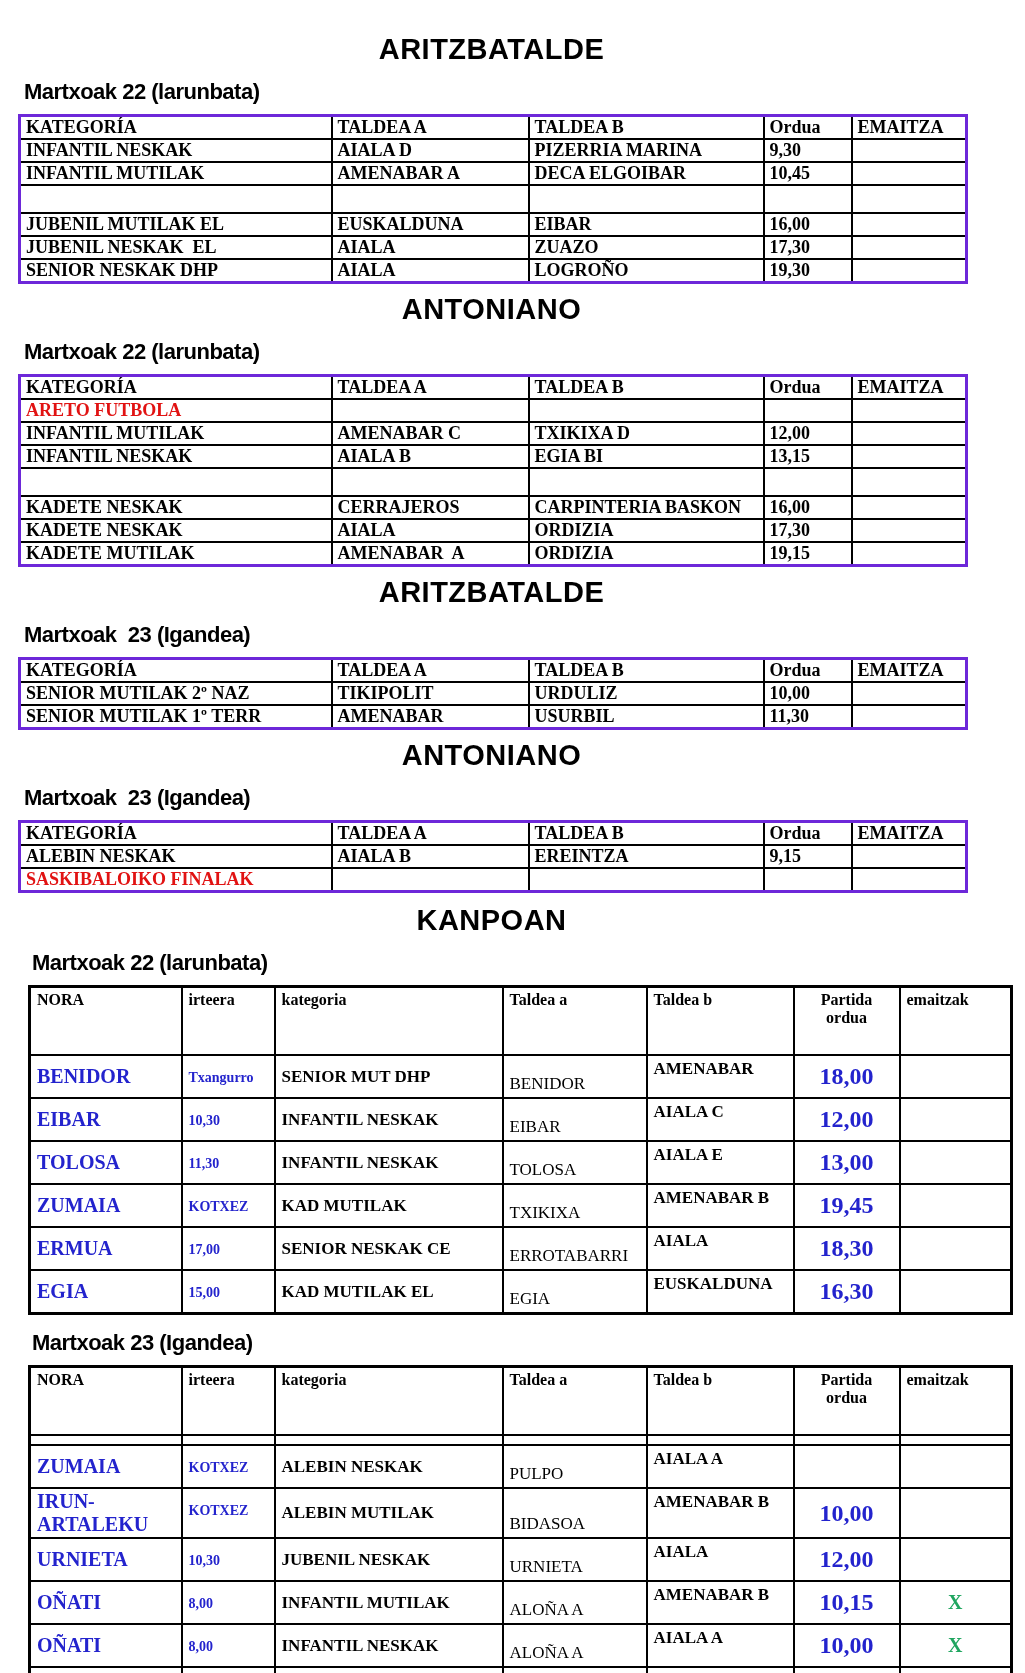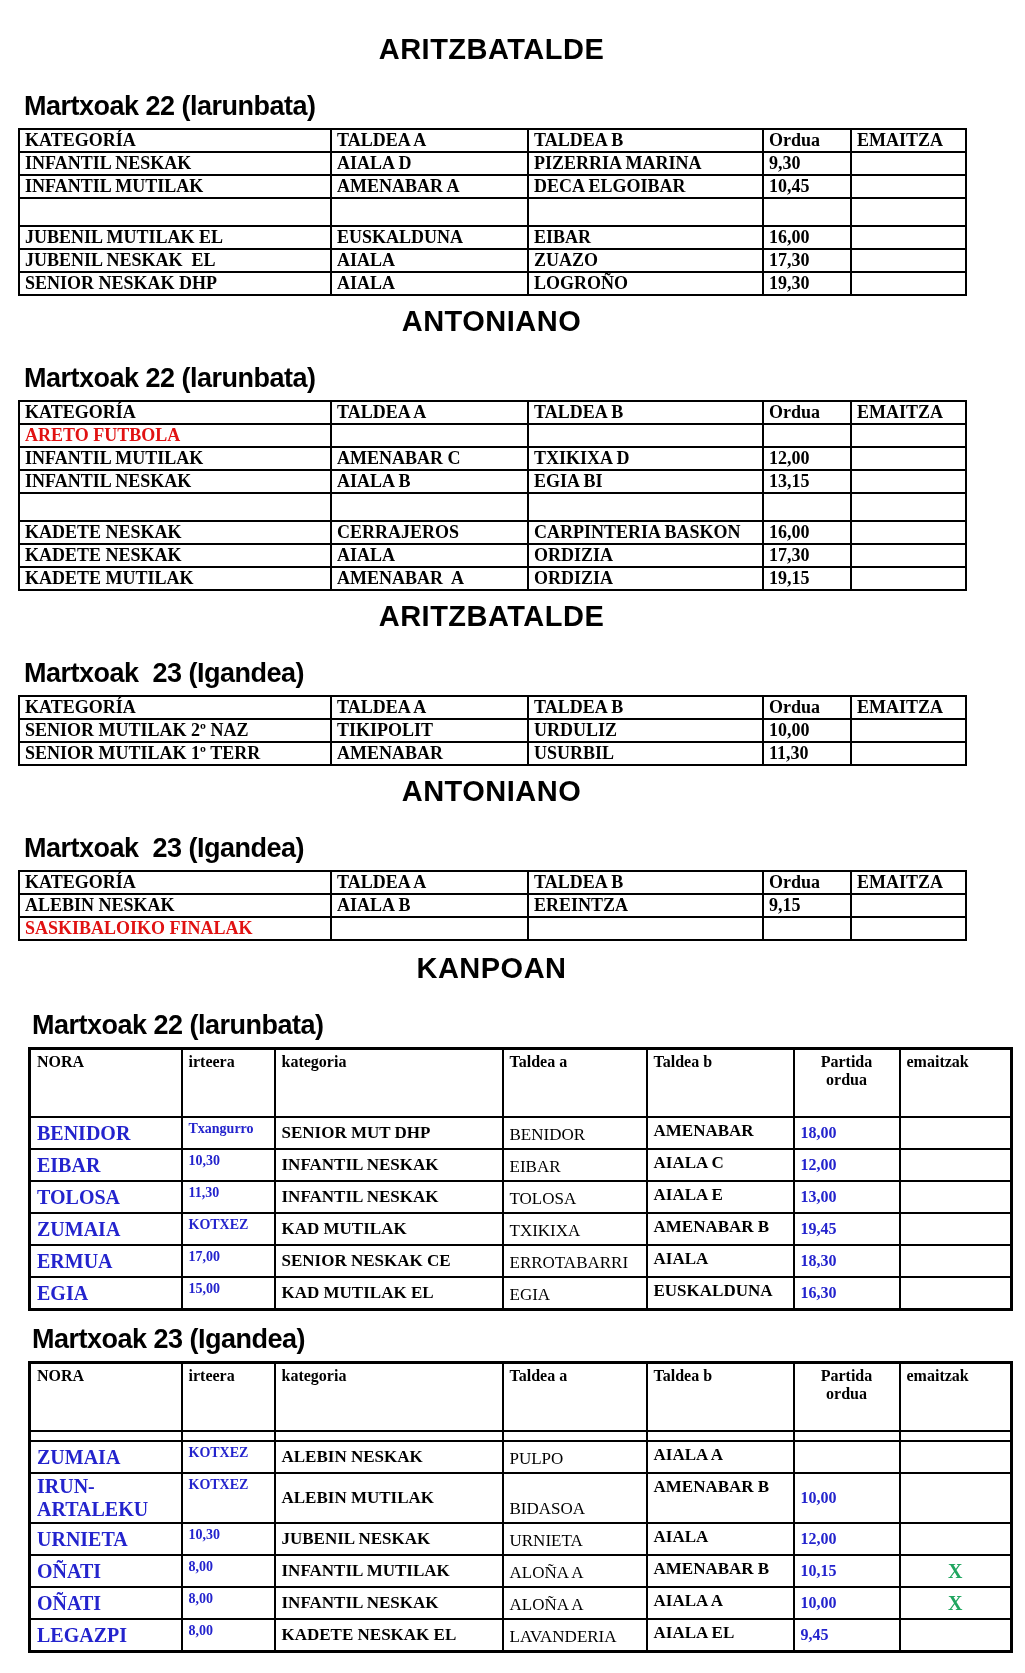--- a/index.html
+++ b/index.html
@@ -22,38 +22,38 @@
     width:947px;
     margin:0 0 0 18px;
     text-align:center;
     font-family:Liberation Sans, sans-serif;
     font-weight:bold;
     font-size:29px;
     letter-spacing:0.5px;
     line-height:34px;
   }
   .date-heading{
-    margin:22px 0 4px 24px;
+    margin:8px 0 4px 24px;
     font-family:"Liberation Sans", sans-serif;
     font-weight:bold;
-    font-size:27px;
+    font-size:22px;
     letter-spacing:-0.5px;
     line-height:36px;
     white-space:pre;
   }
   .sec{margin-top:8px;}
   .sec:first-child{margin-top:0;}
   table{
     border-collapse:collapse;
     table-layout:fixed;
   }
   .t5{
     width:947px;
     margin-left:18px;
-    border:1px solid #6d28d9;
+    border:3px solid #6d28d9;
   }
   .t5 th,.t5 td{
     border:2px solid #000;
     font-family:"Liberation Serif", serif;
     font-weight:bold;
     font-size:18px;
     height:21px;
     padding:0 5px;
     text-align:left;
     vertical-align:middle;
@@ -83,25 +83,25 @@
   .t7 td{
     border:2px solid #000;
     height:26px;
     padding:1px 6px;
     vertical-align:middle;
     overflow:hidden;
     font-family:"Liberation Serif", serif;
   }
   .t7 tr.spacer td{height:8px;padding:0;}
   .t7 td.nora{color:var(--blue);font-weight:bold;font-size:20px;}
-  .t7 td.irteera{color:var(--blue);font-weight:bold;font-size:14px;vertical-align:top;padding-top:3px;}
+  .t7 td.irteera{color:var(--blue);font-weight:bold;font-size:14px;vertical-align:top;padding-top:14px;}
   .t7 td.kategoria{font-weight:bold;font-size:17px;margin-top:26px;}
   .t7 td.taldea-a{font-weight:normal;font-size:17px;vertical-align:bottom;padding-bottom:3px;}
   .t7 td.taldea-b{font-weight:bold;font-size:17px;vertical-align:top;padding-top:3px;}
-  .t7 td.ordua{color:var(--blue);font-weight:bold;font-size:16px;text-align:left;}
+  .t7 td.ordua{color:var(--blue);font-weight:bold;font-size:24px;text-align:center;}
   .t7 td.emaitza{color:var(--green);font-weight:bold;font-size:20px;text-align:center;}
   .footer{
     margin:52px 0 0 30px;
     max-width:770px;
     font-family:"Liberation Serif", serif;
     font-weight:bold;
     font-size:26px;
     line-height:31px;
     color:var(--footer-red);
   }

